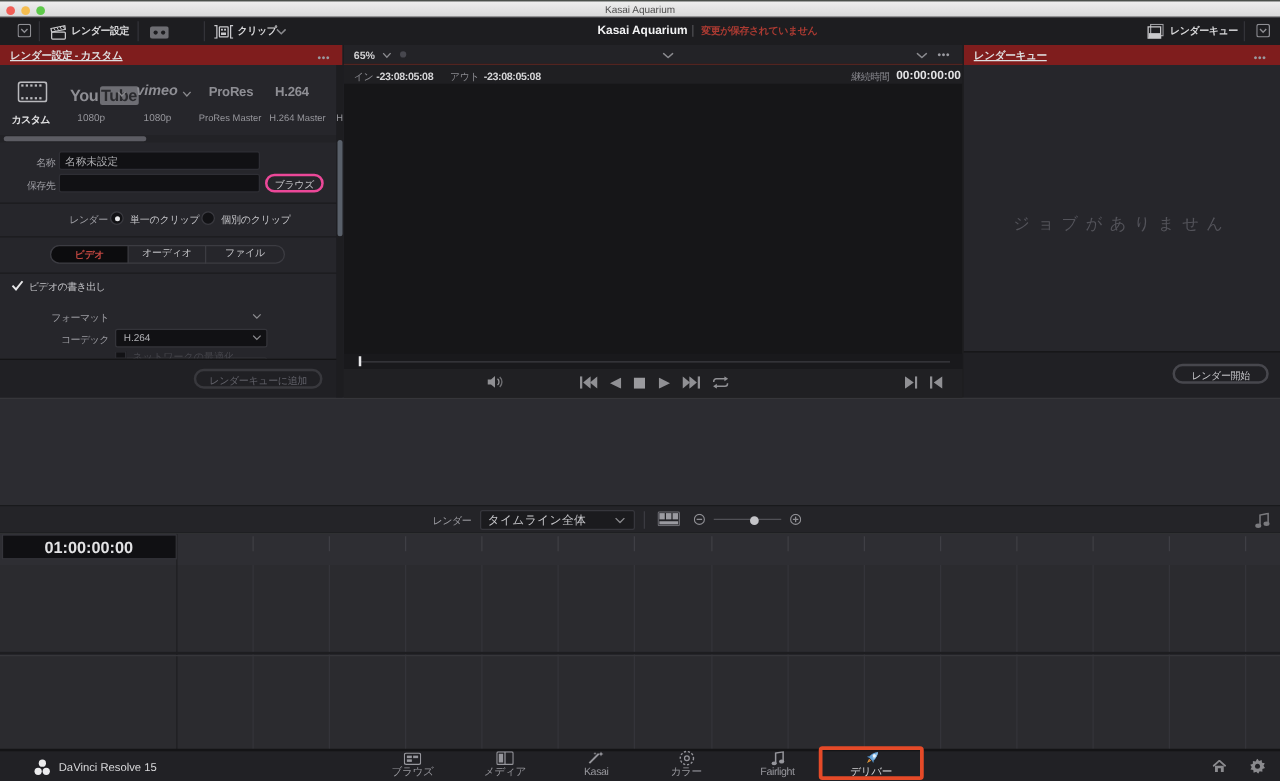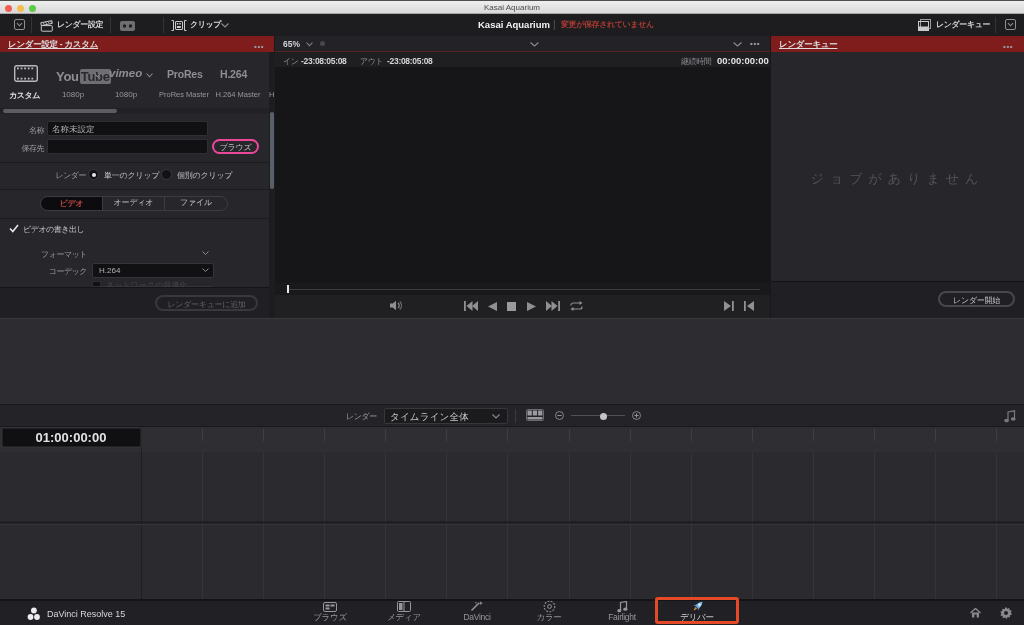--- a/index.html
+++ b/index.html
@@ -371,21 +371,21 @@
       <rect x="0.5" y="0.5" width="13" height="10" rx="1" fill="none" stroke="#96969c"></rect>
       <line x1="7" y1="0.5" x2="7" y2="10.5" stroke="#96969c"></line>
       <rect x="2" y="2" width="3.5" height="7" fill="#96969c"></rect>
     </svg>
   <div class="navlbl" style="left:369px;">メディア</div>
   <svg class="abs" style="left:470px; top:600px;" width="14" height="12" viewBox="0 0 14 12">
       <path d="M1.5 10.5 L9 3" stroke="#96969c" stroke-width="1.5"></path>
       <path d="M10.8 1.2 l0.6 1.4 1.4 0.6 -1.4 0.6 -0.6 1.4 -0.6 -1.4 -1.4 -0.6 1.4 -0.6 Z" fill="#96969c"></path>
       <path d="M6 1.5 l0.4 0.9 0.9 0.4 -0.9 0.4 -0.4 0.9 -0.4 -0.9 -0.9 -0.4 0.9 -0.4 Z" fill="#96969c" opacity="0.8"></path>
     </svg>
-  <div class="navlbl" style="left:442px;">DaVinci</div>
+  <div class="navlbl" style="left:442px;">Kasai</div>
   <svg class="abs" style="left:543px; top:600px;" width="13" height="13" viewBox="0 0 13 13">
       <g stroke="#96969c" fill="none">
         <circle cx="6.5" cy="6.5" r="5.3" stroke-dasharray="1.8 1.4" stroke-width="1.1"></circle>
         <circle cx="6.5" cy="6.5" r="1.9" stroke-width="1"></circle>
       </g>
     </svg>
   <div class="navlbl" style="left:514px;">カラー</div>
   <svg class="abs" style="left:617px; top:601px;" width="11" height="12" viewBox="0 0 11 12">
       <path d="M3.5 9.5 V1.5 L9.5 0.5 V8" fill="none" stroke="#96969c" stroke-width="1.2"></path>
       <ellipse cx="2.3" cy="9.7" rx="2.1" ry="1.6" fill="#96969c"></ellipse>

